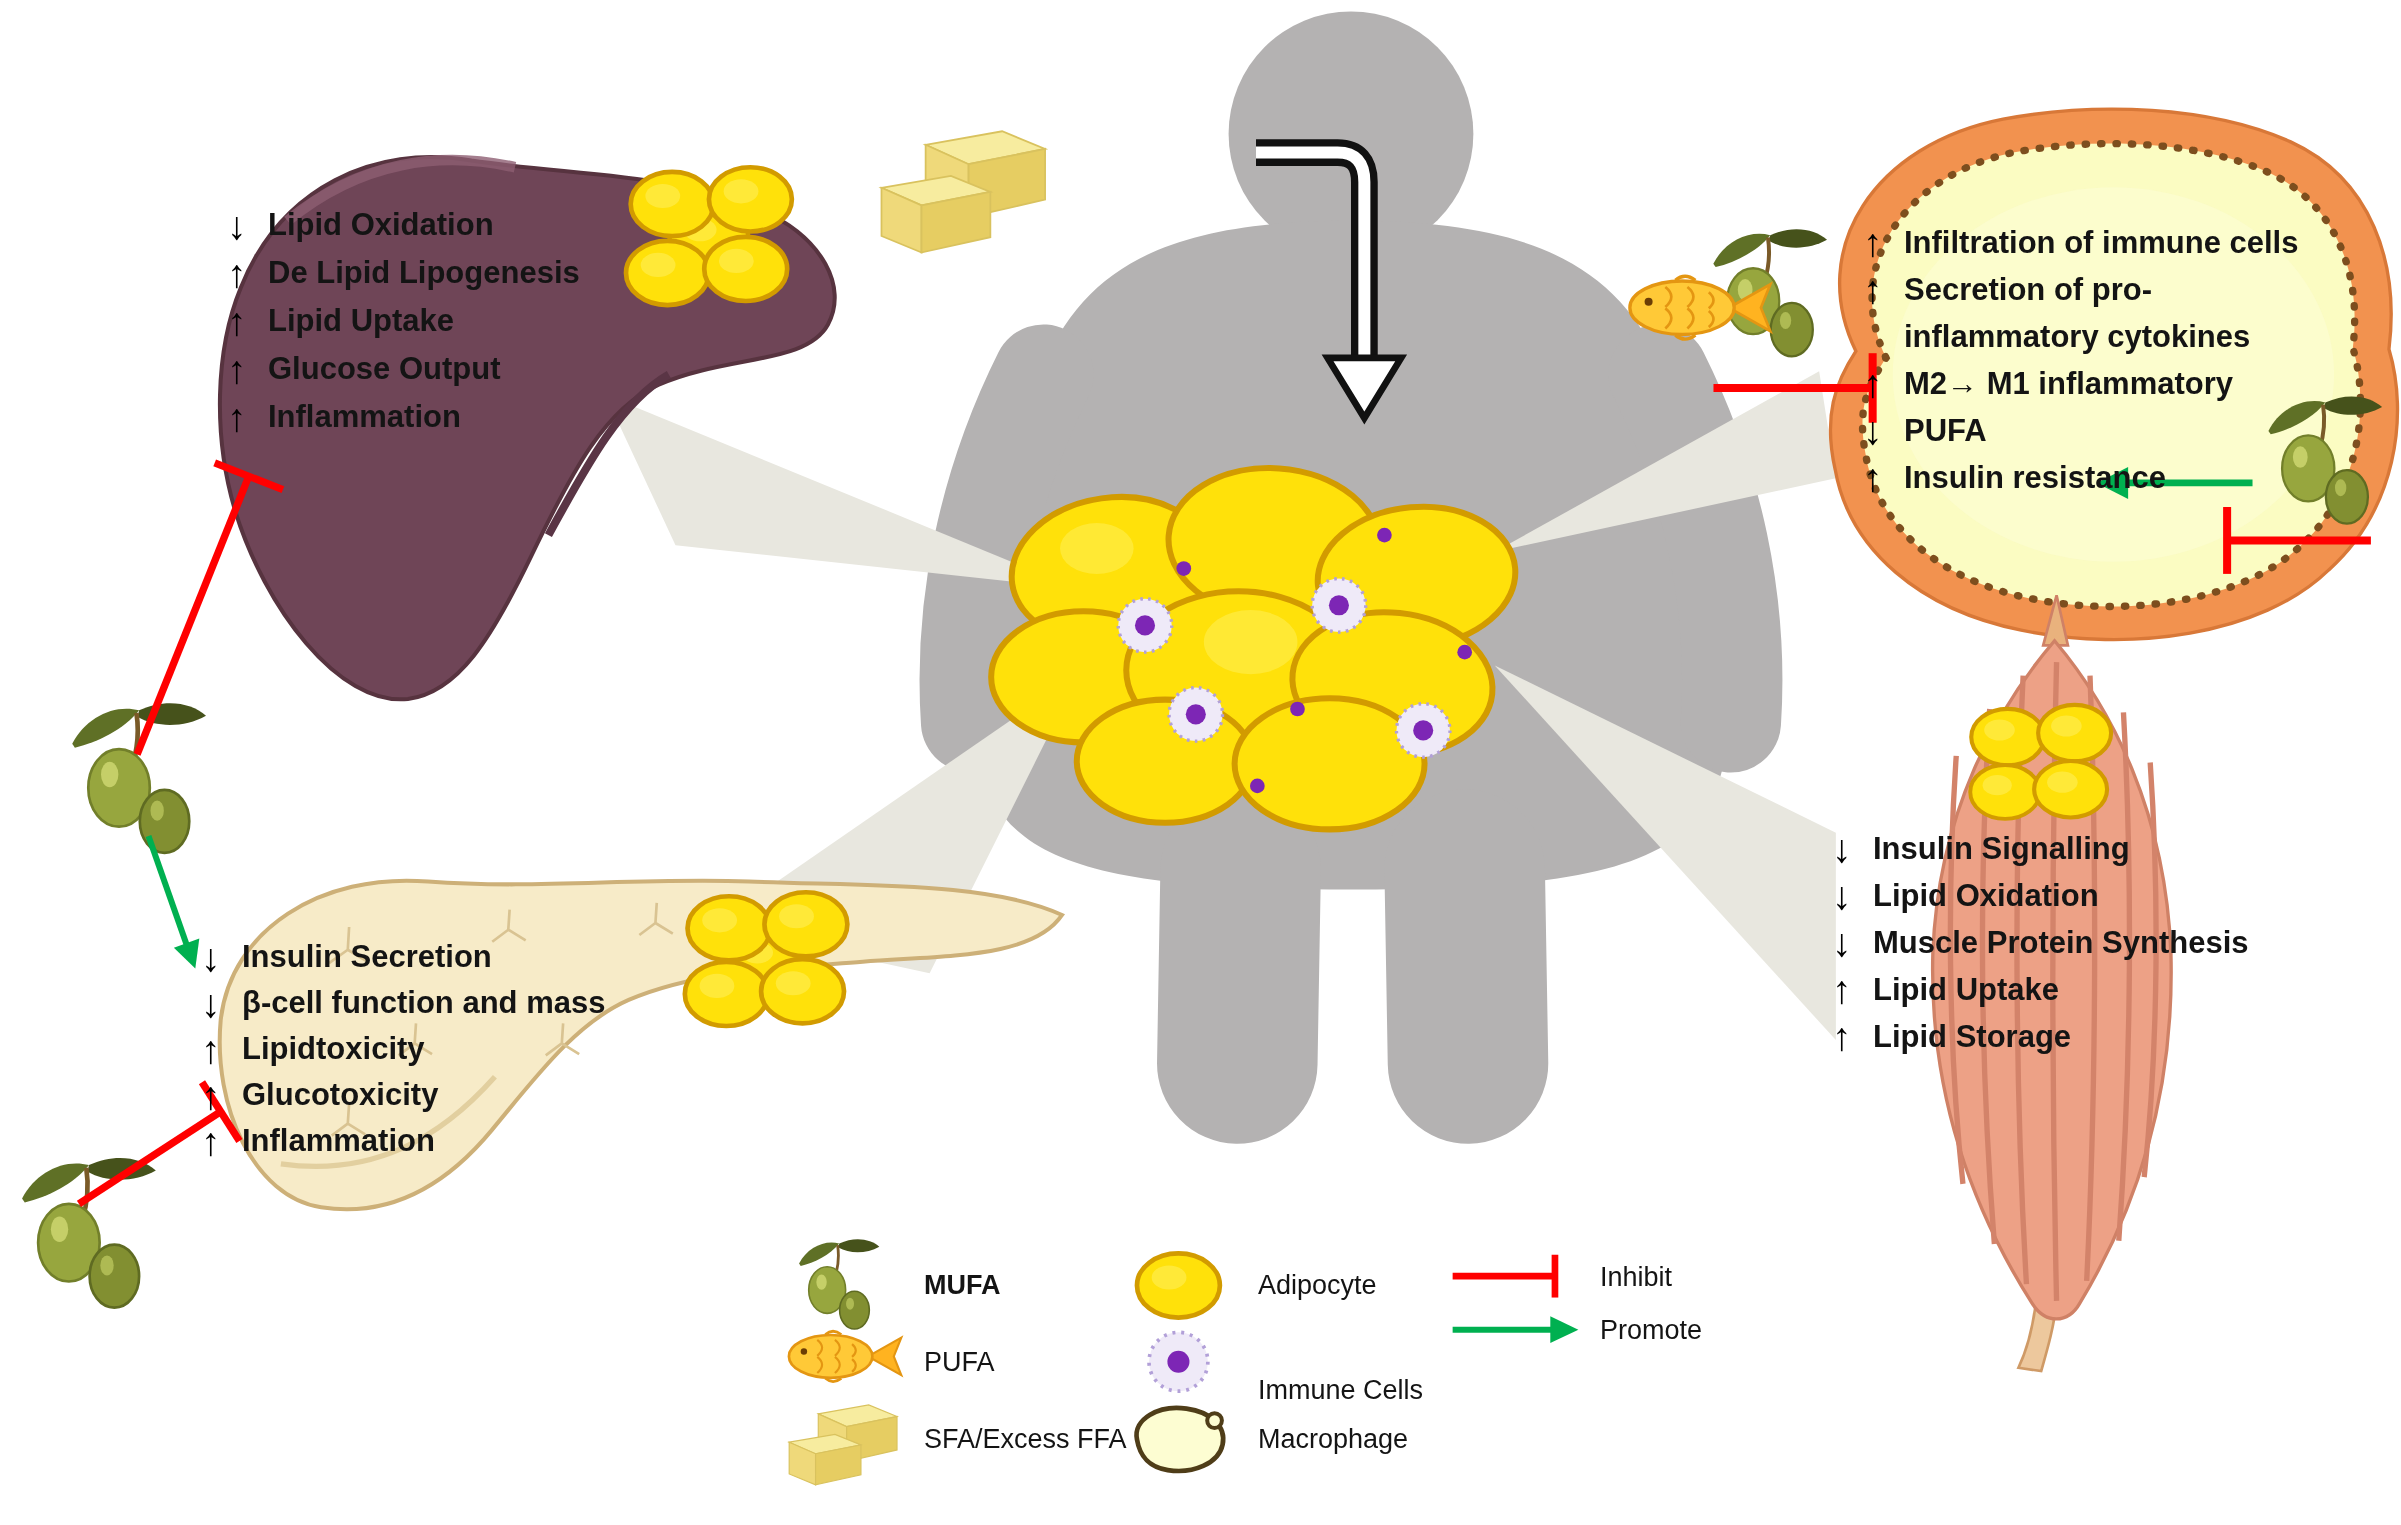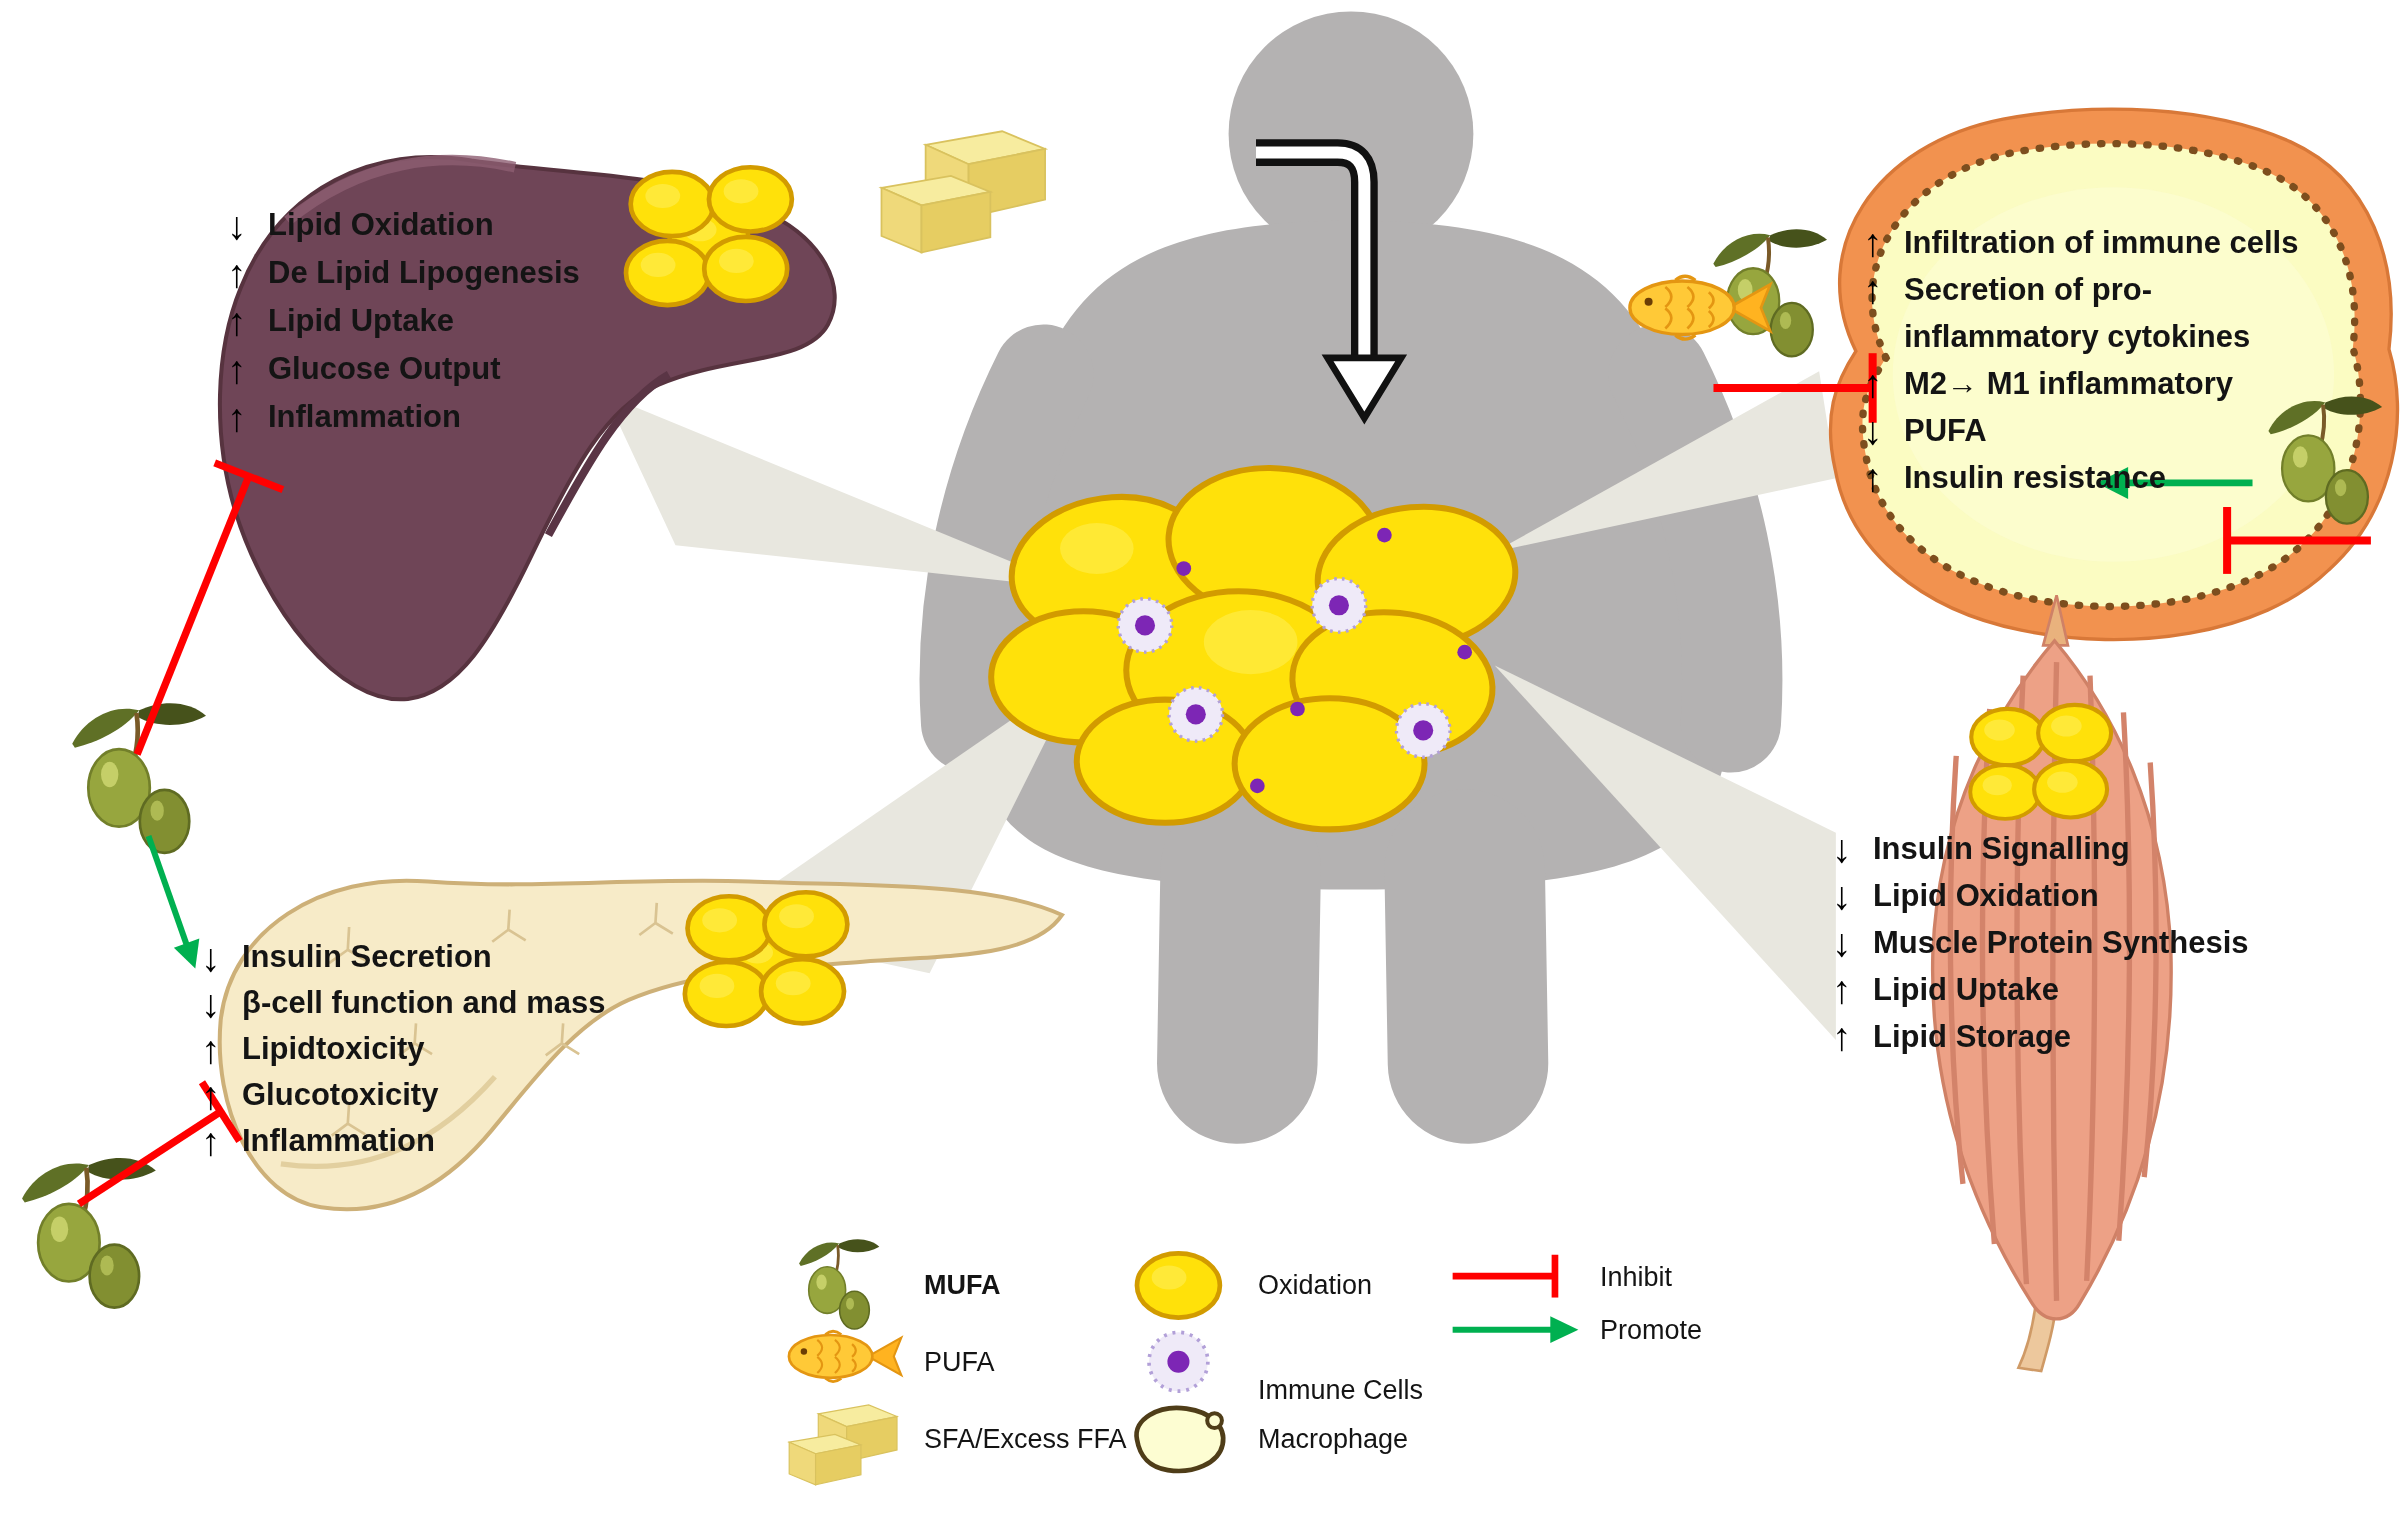--- a/index.html
+++ b/index.html
@@ -317,20 +317,20 @@
       </div>
   <div class="oline">
         <span class="arr">↑</span>
         <span class="txt">Lipid Storage</span>
       </div>
 </div>
 
 <div class="legend-label" style="left:924px;top:1270px;font-weight:bold;">MUFA</div>
 <div class="legend-label" style="left:924px;top:1347px;">PUFA</div>
 <div class="legend-label" style="left:924px;top:1424px;">SFA/Excess FFA</div>
-<div class="legend-label" style="left:1258px;top:1270px;">Oxidation</div>
+<div class="legend-label" style="left:1258px;top:1270px;">Adipocyte</div>
 <div class="legend-label" style="left:1258px;top:1347px;margin-top:28px;">Immune Cells</div>
 <div class="legend-label" style="left:1258px;top:1424px;text-align:center;">Macrophage</div>
 <div class="legend-label" style="left:1600px;top:1262px;">Inhibit</div>
 <div class="legend-label" style="left:1600px;top:1315px;">Promote</div>
 
 </div>
 
 
 </body></html>

